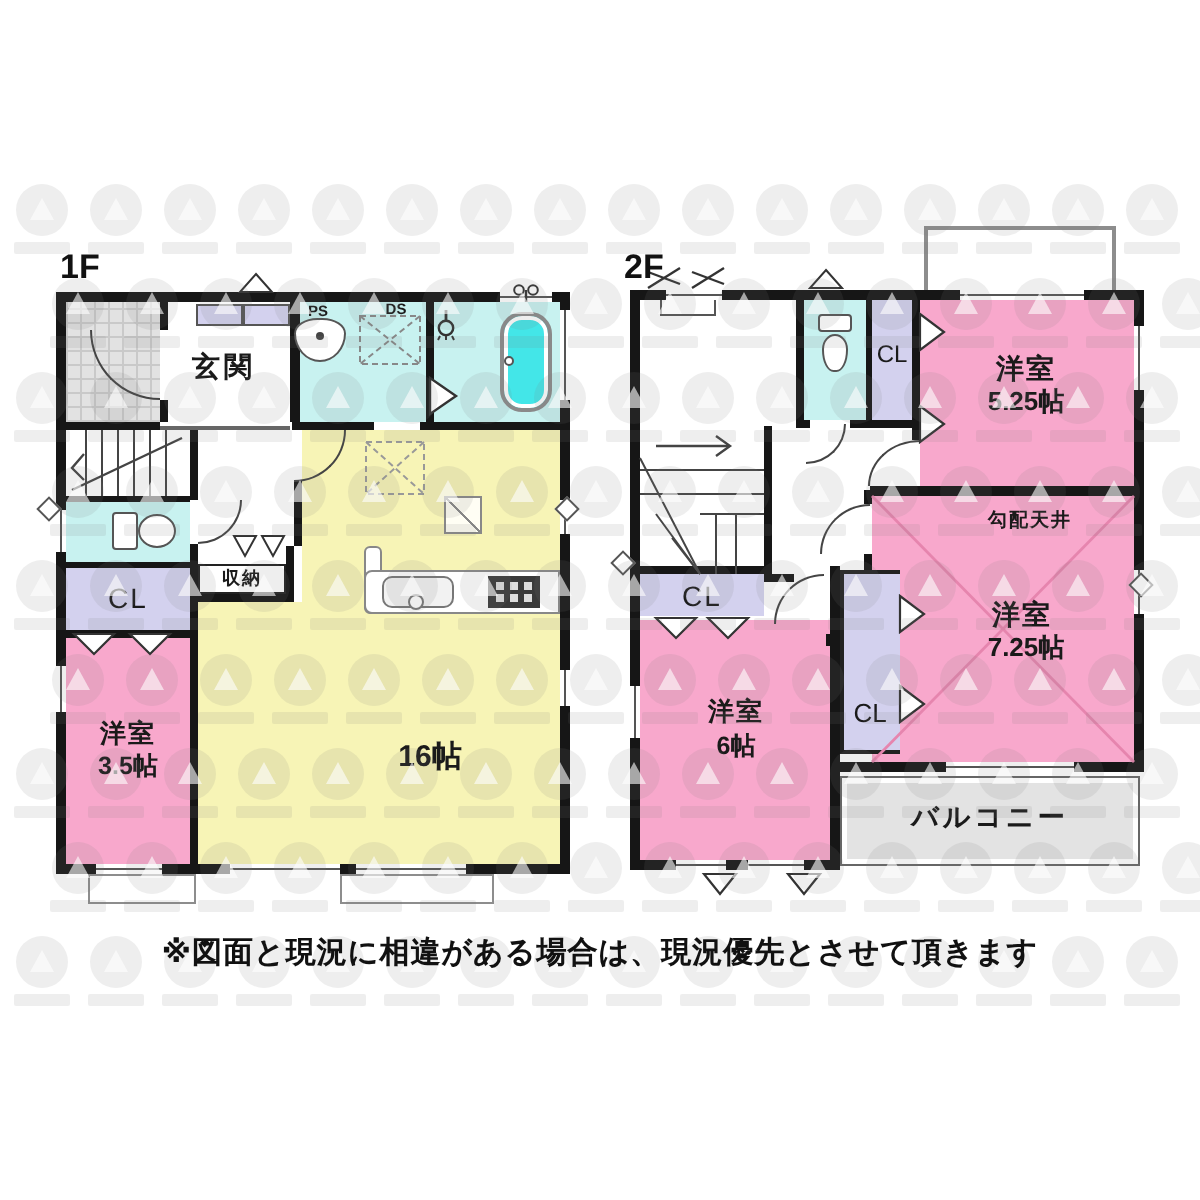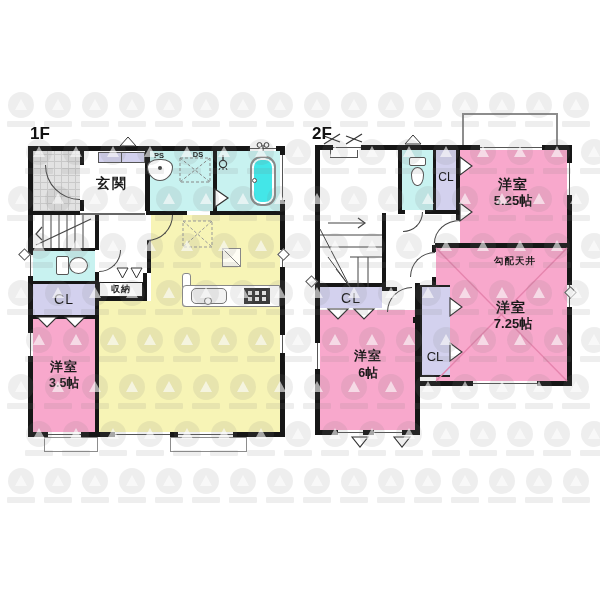--- a/index.html
+++ b/index.html
@@ -176,20 +176,21 @@
     <svg style="left:92px;top:-9px;" width="16" height="9">
         <polygon points="8,0 16,9 0,9" fill="#fff" stroke="#333" stroke-width="1"></polygon>
       </svg>
 
     <div class="a lab" style="left:54px;top:30px;width:60px;font-size:14px;letter-spacing:2px;">玄関</div>
     <div class="a lab" style="left:118px;top:6px;width:26px;font-size:7.5px;font-weight:600;">PS</div>
     <div class="a lab" style="left:157px;top:5px;width:26px;font-size:7.5px;font-weight:600;">DS</div>
     <div class="a lab" style="left:6px;top:146px;width:60px;font-size:14px;font-weight:500;letter-spacing:1px;">CL</div>
     <div class="a lab" style="left:6px;top:214px;width:60px;font-size:13px;letter-spacing:1px;">洋室</div>
     <div class="a lab" style="left:6px;top:231px;width:60px;font-size:12.5px;">3.5帖</div>
+    <div class="a lab" style="left:137px;top:225px;width:100px;font-size:15px;">16帖</div>
 
     <div class="a w" style="left:0;top:0;width:257px;height:5px;z-index:2;"></div>
     <div class="a w" style="left:0;top:286px;width:257px;height:5px;z-index:2;"></div>
     <div class="a w" style="left:0;top:0;width:5px;height:291px;z-index:2;"></div>
     <div class="a w" style="left:252px;top:0;width:5px;height:291px;z-index:2;"></div>
 
     <div class="a win-h" style="left:222px;top:0;width:26px;height:5px;"></div>
     <div class="a win-v" style="left:0;top:109px;width:5px;height:21px;"></div>
     <div class="a win-v" style="left:0;top:187px;width:5px;height:23px;"></div>
     <div class="a win-v" style="left:252px;top:9px;width:5px;height:45px;"></div>
@@ -206,20 +207,23 @@
   <div class="a plan" style="left:315px;top:145px;width:257px;height:290px;">
 
     <div class="a room-cyan" style="left:87px;top:5px;width:31px;height:60px;"></div>
     <div class="a room-lav" style="left:121px;top:5px;width:20px;height:62px;"></div>
     <div class="a room-pink" style="left:145px;top:5px;width:107px;height:93px;"></div>
     <div class="a room-pink" style="left:121px;top:103px;width:131px;height:133px;"></div>
     <div class="a room-lav" style="left:5px;top:142px;width:62px;height:21px;"></div>
     <div class="a room-pink" style="left:5px;top:165px;width:95px;height:120px;"></div>
     <div class="a room-lav" style="left:105px;top:140px;width:30px;height:92px;border:2px solid #222;border-right:none;"></div>
 
+    <div class="a balcony" style="left:105px;top:243px;width:150px;height:45px;">
+      <div class="lab" style="margin-top:13px;font-size:13.5px;font-weight:600;letter-spacing:2px;">バルコニー</div>
+    </div>
 
     <svg style="left:121px;top:103px;" width="131" height="133">
       <line x1="0" y1="0" x2="131" y2="133" stroke="#e685ae" stroke-width="1.4"></line>
       <line x1="131" y1="0" x2="0" y2="133" stroke="#e685ae" stroke-width="1.4"></line>
     </svg>
 
     <div class="a w" style="left:83px;top:5px;width:4px;height:60px;"></div>
     <div class="a w" style="left:118px;top:5px;width:3px;height:60px;"></div>
     <div class="a w" style="left:141px;top:5px;width:4px;height:60px;"></div>
     <div class="a w" style="left:83px;top:65px;width:7px;height:4px;"></div>
@@ -608,13 +612,14 @@
       <div class="wm-c" style="left: 452px; top: 468px;"></div>
       <div class="wm-b" style="left: 451px; top: 497px;"></div>
       <div class="wm-c" style="left: 489px; top: 468px;"></div>
       <div class="wm-b" style="left: 488px; top: 497px;"></div>
       <div class="wm-c" style="left: 526px; top: 468px;"></div>
       <div class="wm-b" style="left: 525px; top: 497px;"></div>
       <div class="wm-c" style="left: 563px; top: 468px;"></div>
       <div class="wm-b" style="left: 562px; top: 497px;"></div>
     </div>
 
+  <div class="a disc" style="left:0;top:467px;width:600px;">※図面と現況に相違がある場合は、現況優先とさせて頂きます</div>
 </div>
 
 </body></html>

